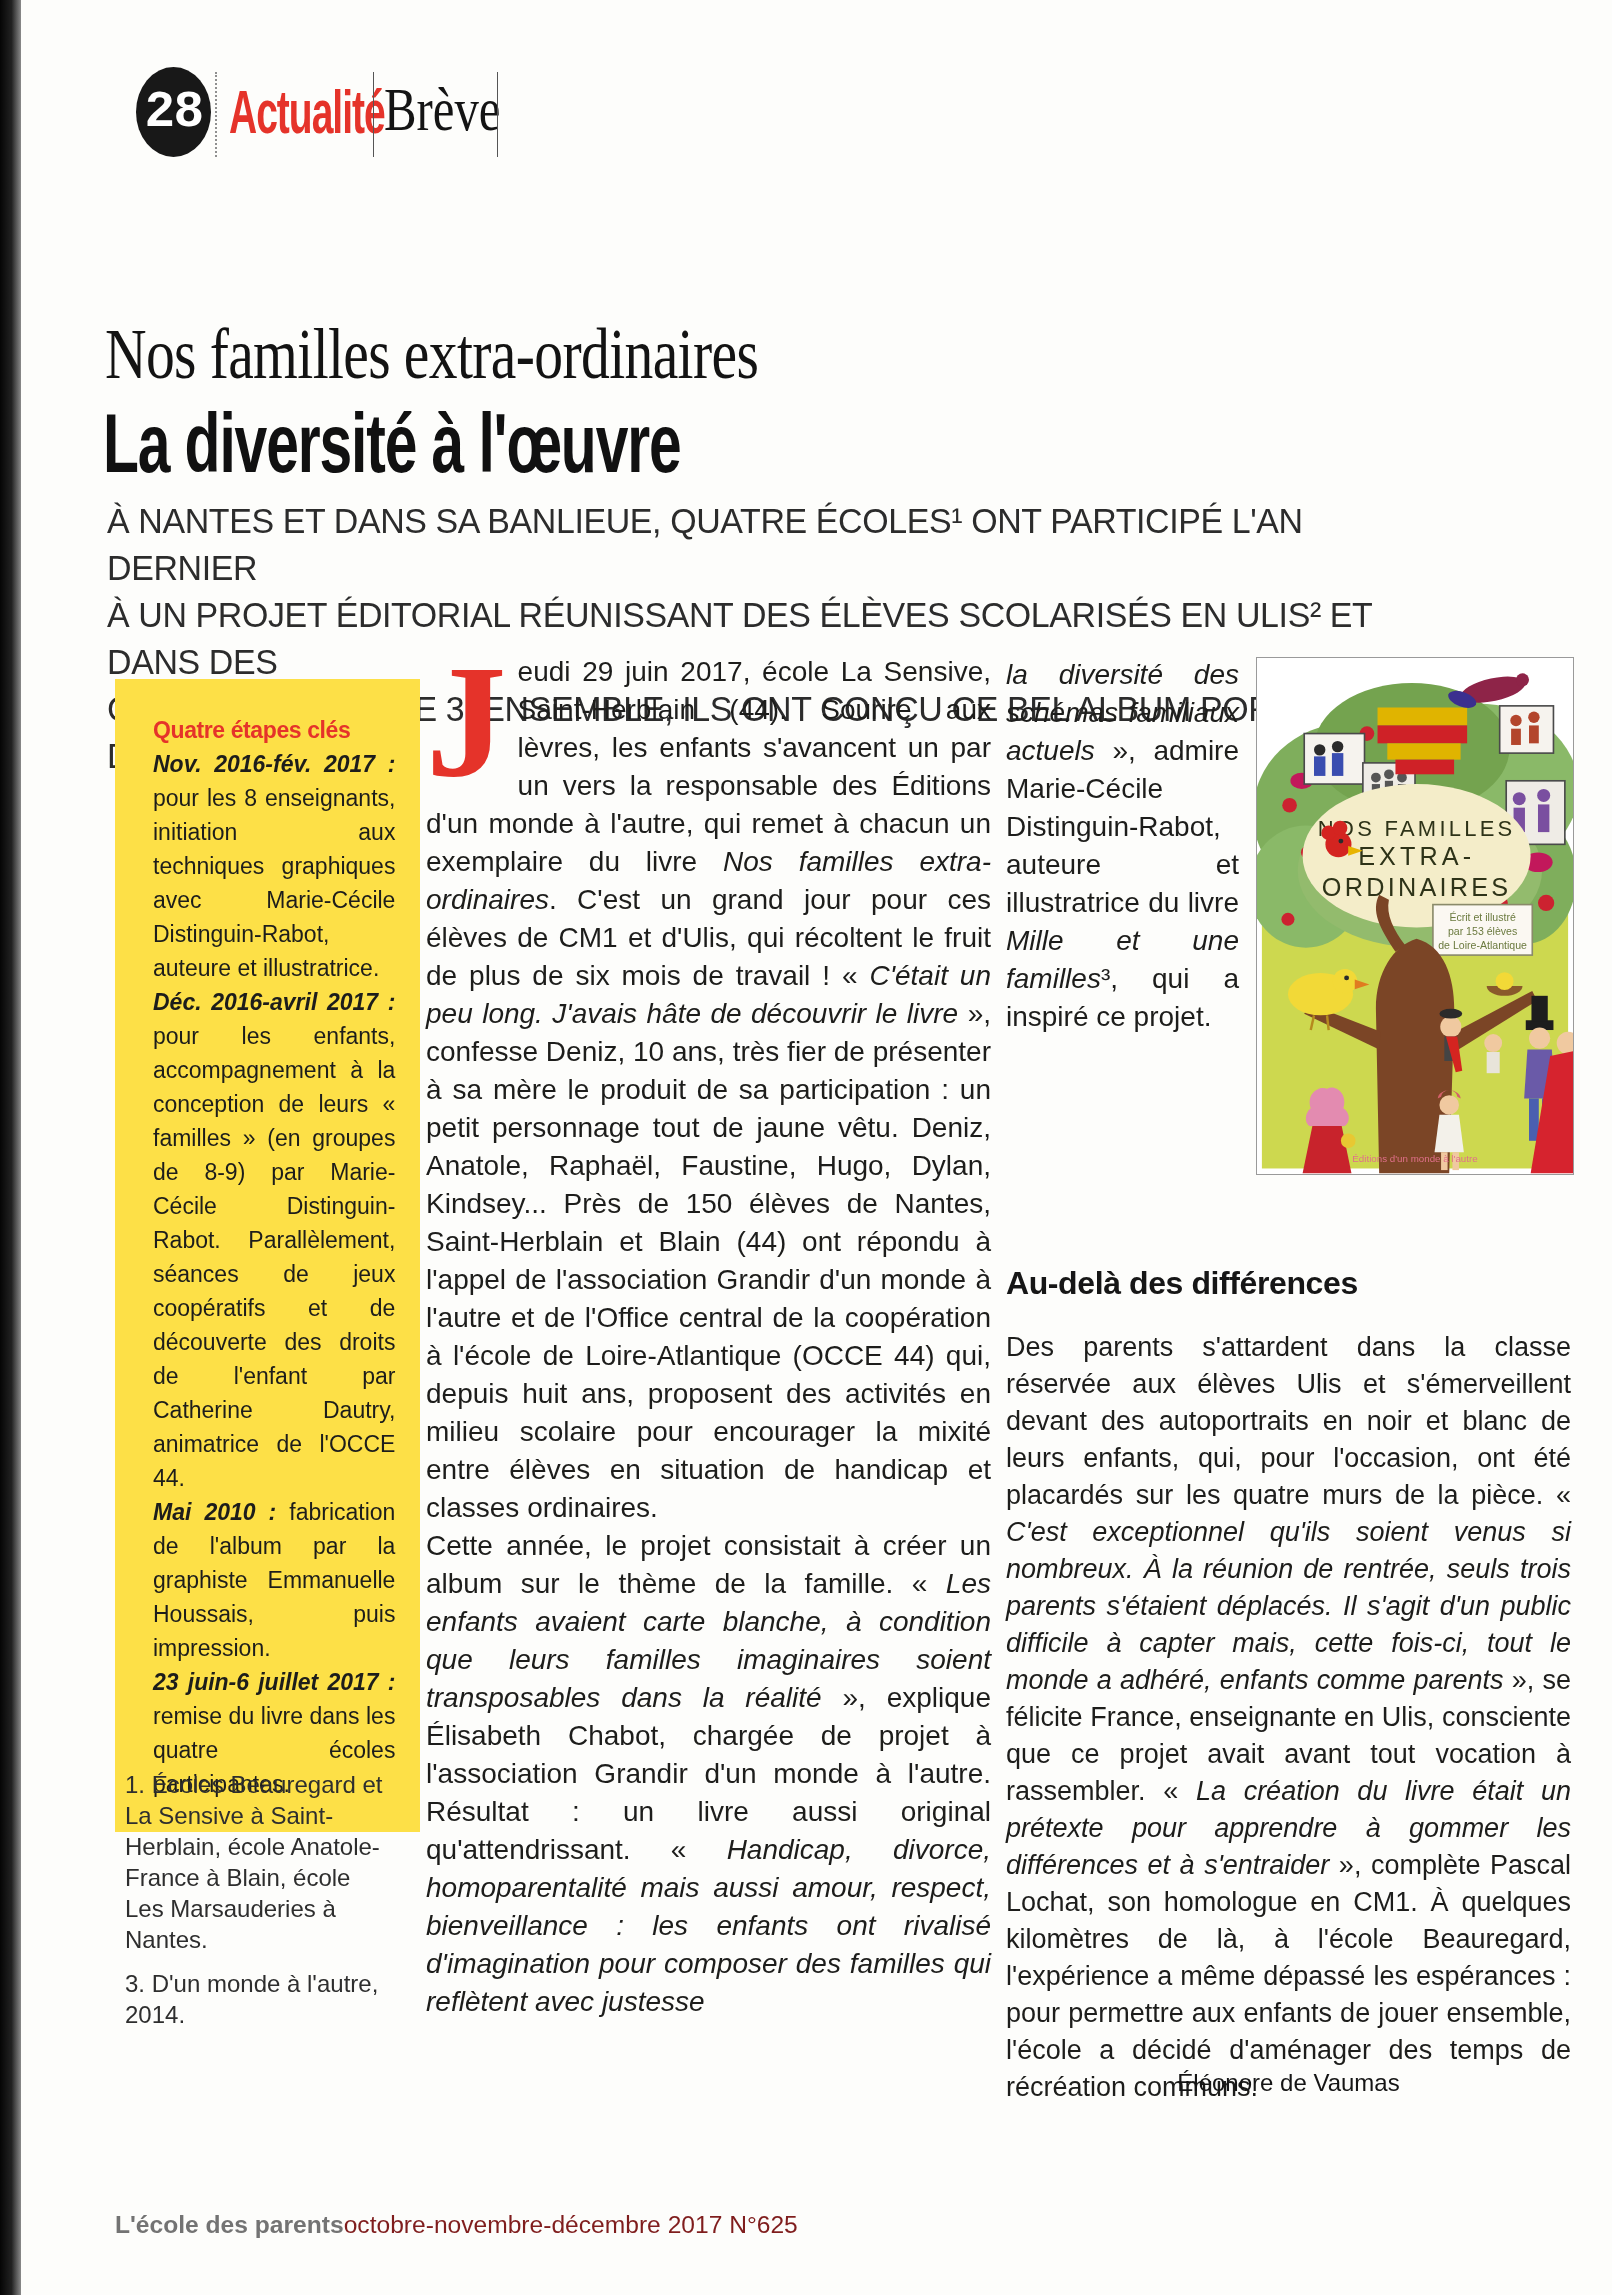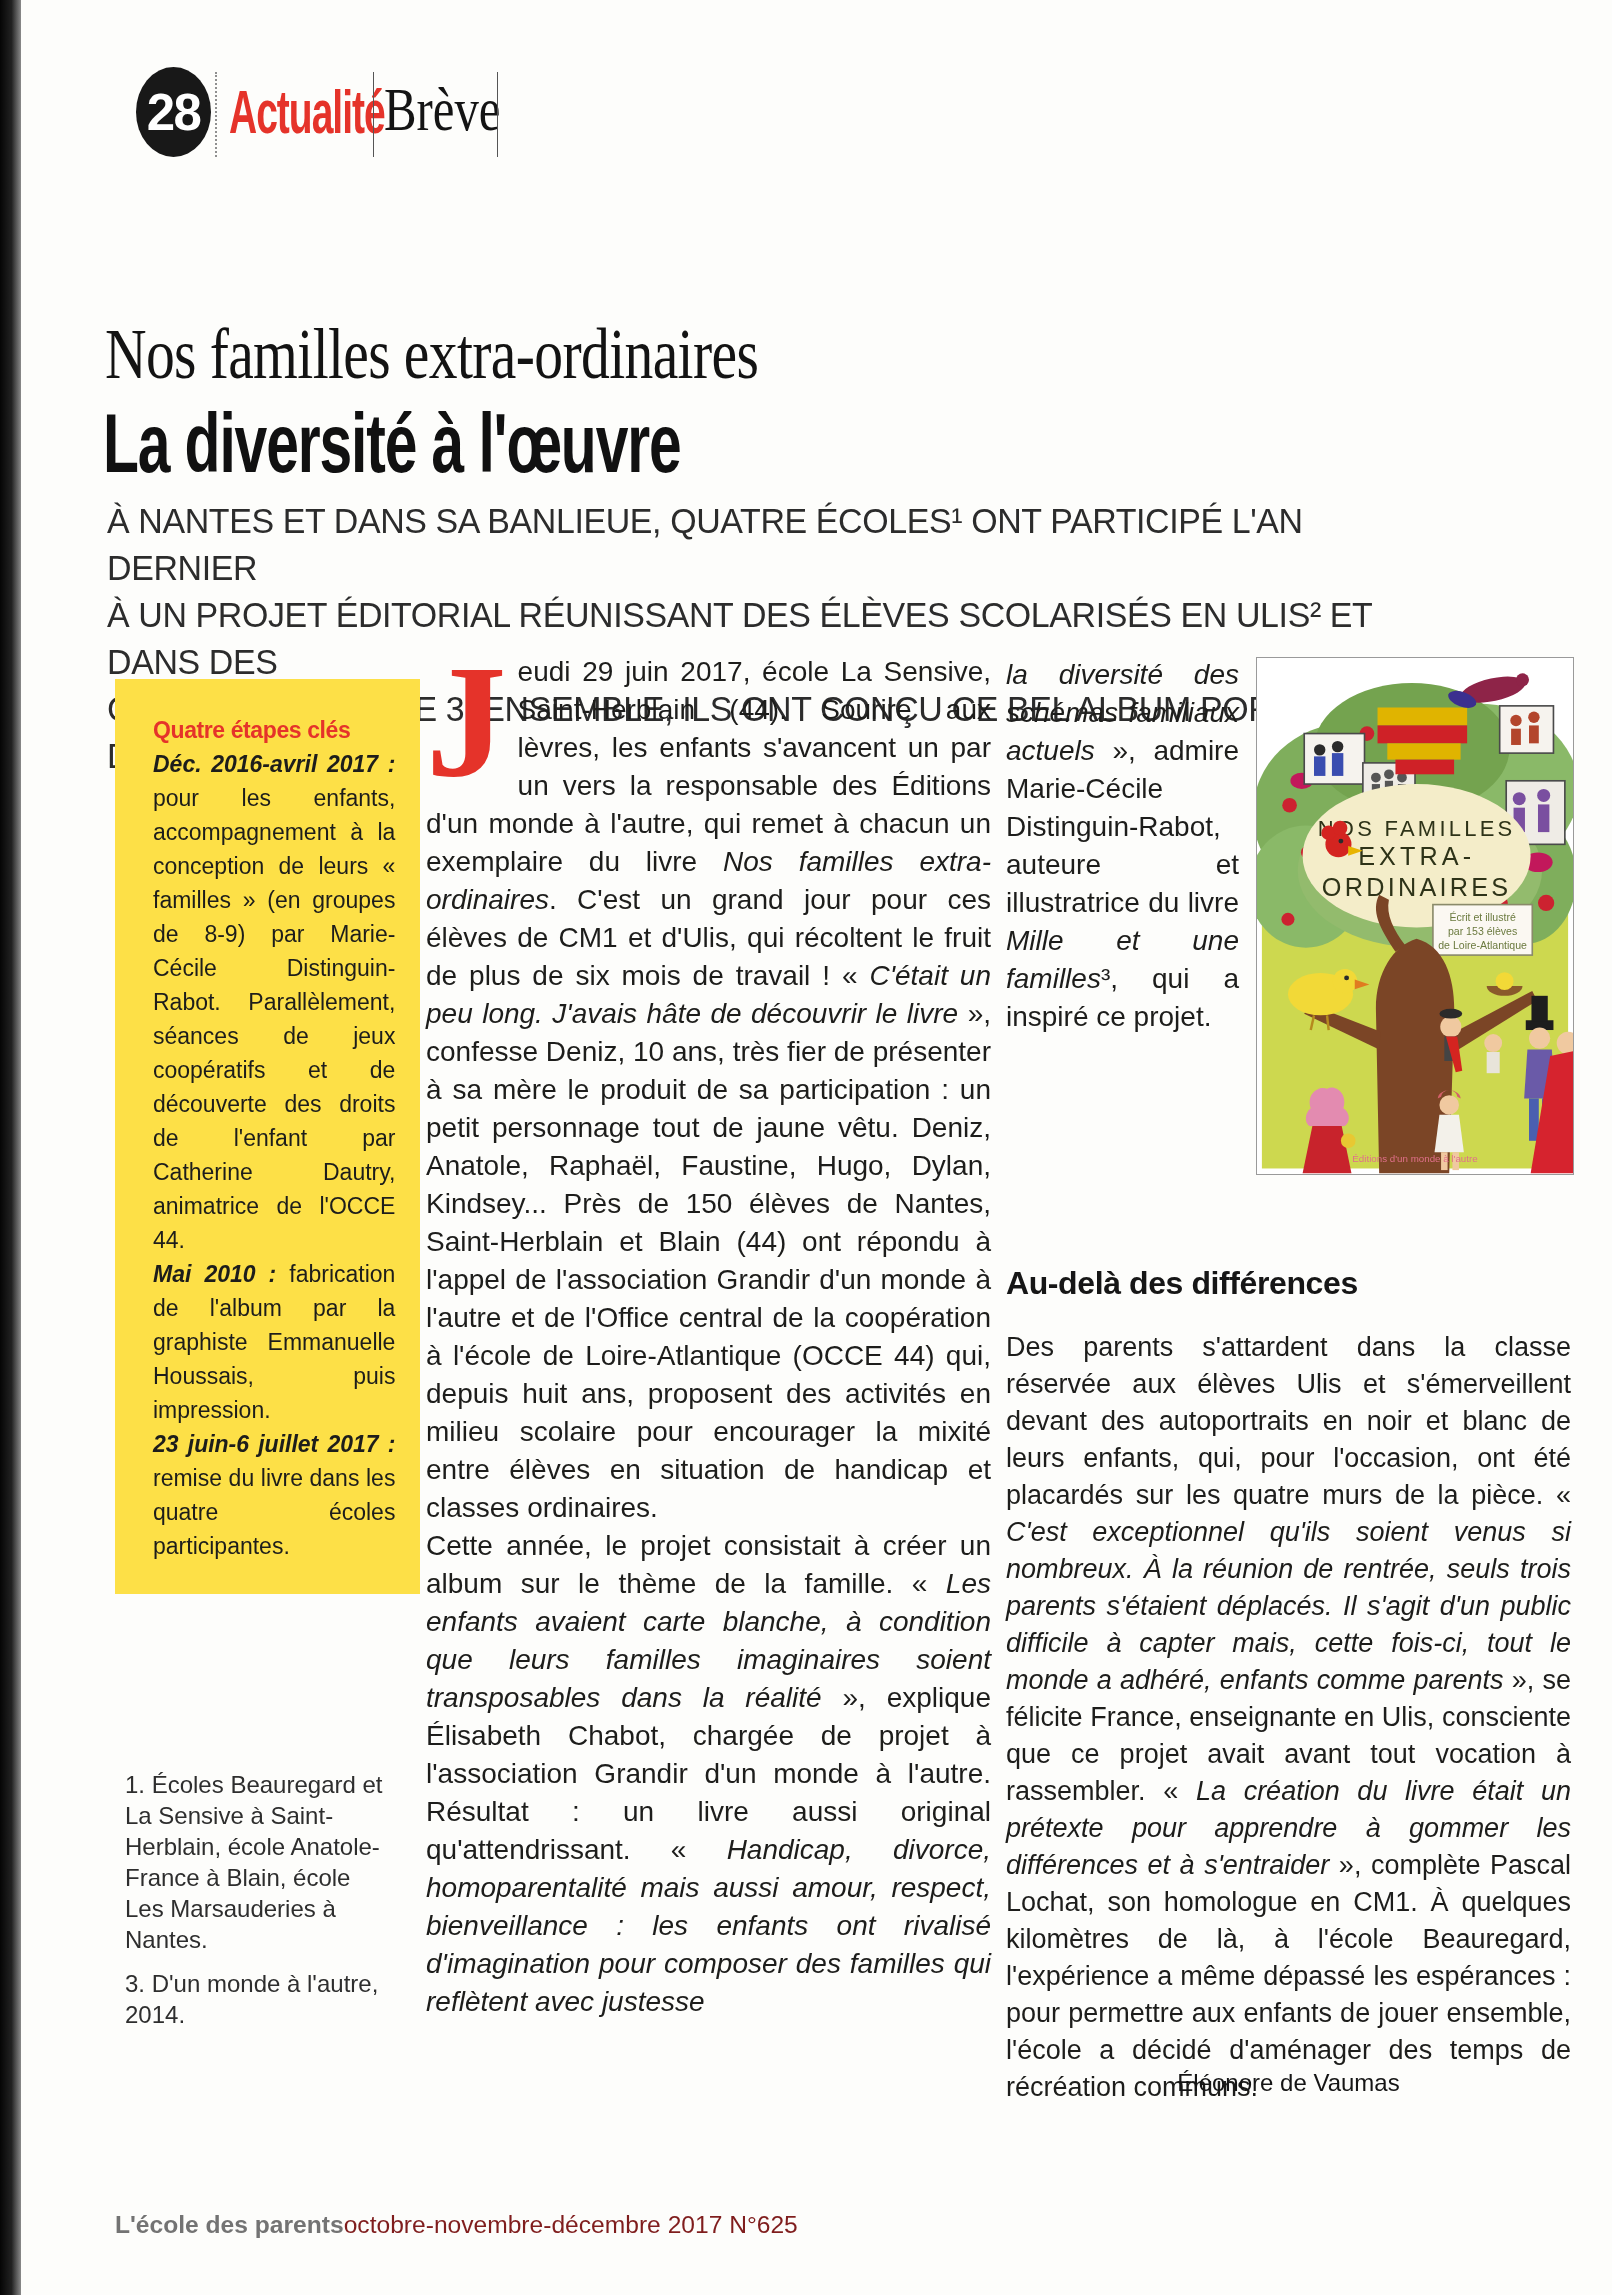--- a/index.html
+++ b/index.html
@@ -3,21 +3,21 @@
 <meta charset="utf-8">
 <style>
   html,body{margin:0;padding:0;background:#e9e9e7;}
   #page{position:relative;width:1613px;height:2295px;background:#fdfdfb;
         font-family:"Liberation Sans",sans-serif;color:#1d1d1b;overflow:hidden;}
   .scan-edge{position:absolute;left:0;top:0;width:21px;height:100%;
         background:linear-gradient(90deg,#050505 0%,#222 55%,#8a8a8a 100%);}
   
   .badge{position:absolute;left:136px;top:67px;width:75px;height:90px;border-radius:50%;
         background:#181818;color:#fff;display:flex;align-items:center;justify-content:center;
-        font-size:51px;font-weight:700;letter-spacing:-1.6px;}
+        font-size:51px;font-weight:700;letter-spacing:-1.6px;font-family:Liberation Mono, monospace;}
   .vsep{position:absolute;top:72px;height:85px;width:0;}
   .vsep.dotted{border-left:2.5px dotted #8f8f8f;}
   .vsep.solid{border-left:1.6px solid #555;}
   .section-label{position:absolute;left:229px;top:77px;color:#e5332a;font-weight:700;
         font-size:61px;letter-spacing:-1.6px;transform:scaleX(.64);transform-origin:left top;white-space:nowrap;}
   .section-sub{position:absolute;left:384px;top:75px;font-family:"Liberation Serif",serif;
         font-size:61px;color:#141414;transform:scaleX(.80);transform-origin:left top;white-space:nowrap;}
   
   .title-serif{position:absolute;left:105px;top:313px;font-family:"Liberation Serif",serif;
         font-size:72px;color:#131313;transform:scaleX(.80);transform-origin:left top;white-space:nowrap;letter-spacing:-0.8px;}
@@ -73,20 +73,21 @@
   <div class="title-serif">Nos familles extra-ordinaires</div>
   <div class="title-bold">La diversité à l'œuvre</div>
   <div class="lede">
     <div>À NANTES ET DANS SA BANLIEUE, QUATRE ÉCOLES¹ ONT PARTICIPÉ L'AN DERNIER</div>
     <div>À UN PROJET ÉDITORIAL RÉUNISSANT DES ÉLÈVES SCOLARISÉS EN ULIS² ET DANS DES</div>
     <div>CLASSES DE CYCLE 3. ENSEMBLE, ILS ONT CONÇU CE BEL ALBUM PORTEUR D'ESPOIR.</div>
   </div>
 
   <div class="keybox">
     <p class="keybox-title">Quatre étapes clés</p>
+    <p><span class="kd">Nov. 2016-fév. 2017 :</span><span> pour les 8 enseignants, initiation aux techniques graphiques avec Marie-Cécile Distinguin-Rabot, auteure et illustratrice.</span></p>
     <p><span class="kd">Déc. 2016-avril 2017 :</span><span> pour les enfants, accompagnement à la conception de leurs « familles » (en groupes de 8-9) par Marie-Cécile Distinguin-Rabot. Parallèlement, séances de jeux coopératifs et de découverte des droits de l'enfant par Catherine Dautry, animatrice de l'OCCE 44.</span></p>
     <p><span class="kd">Mai 2010 :</span><span> fabrication de l'album par la graphiste Emmanuelle Houssais, puis impression.</span></p>
     <p><span class="kd">23 juin-6 juillet 2017 :</span><span> remise du livre dans les quatre écoles participantes.</span></p>
   </div>
 
   <div class="footnotes">
     <p>1. Écoles Beauregard et La Sensive à Saint-Herblain, école Anatole-France à Blain, école Les Marsauderies à Nantes.</p>
     <p>3. D'un monde à l'autre, 2014.</p>
   </div>
 

